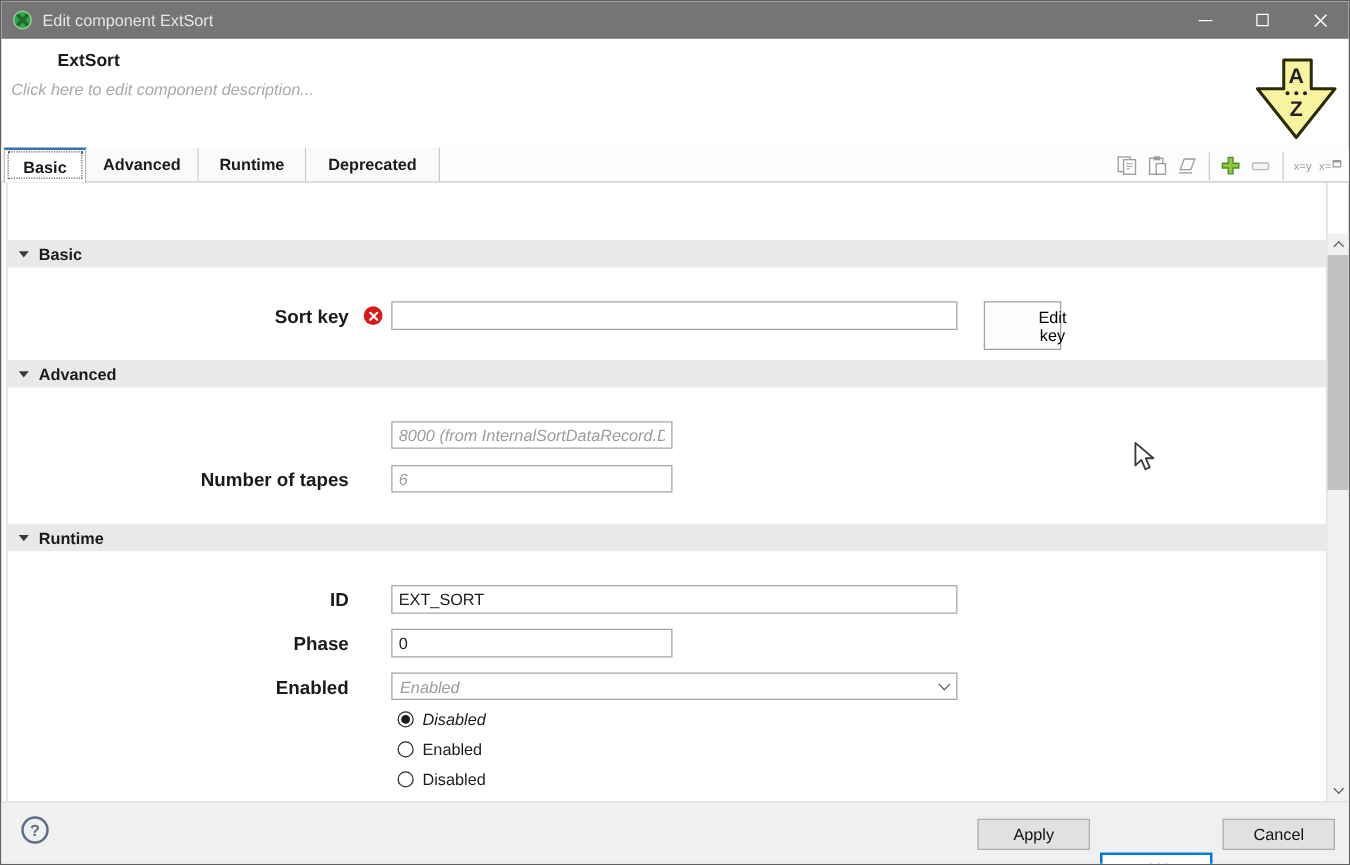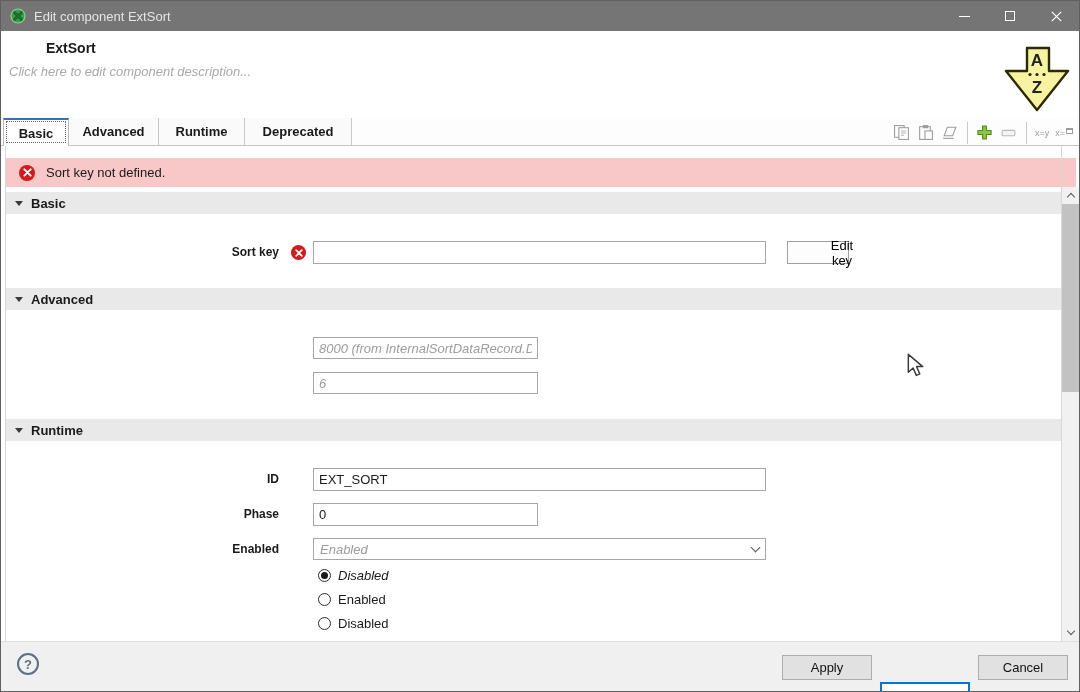--- a/index.html
+++ b/index.html
@@ -43,21 +43,21 @@
   .errcircle { width:16px; height:16px; border-radius:50%; background:#d41a1a;
     display:flex; align-items:center; justify-content:center; flex:none; }
   .banner .errcircle { margin-left:13px; margin-right:11px; }
   
   .edge-l { position:absolute; left:4px;  top:145px; height:495px; border-left:1px solid #d8d8d8; }
   .edge-r { position:absolute; left:1060px; top:145px; height:495px; border-left:1px solid #d8d8d8; }
   .secbar { position:absolute; left:5px; width:1055px; height:22px; background:#e9e9e9;
     display:flex; align-items:center; padding-left:9px; font-weight:bold; gap:8px; }
   .tri { width:0; height:0; border-left:4px solid transparent; border-right:4px solid transparent;
     border-top:5px solid #3a3a3a; }
-  .flabel { position:absolute; width:278px; text-align:right; font-weight:bold; font-size:12px; }
+  .flabel { position:absolute; width:278px; text-align:right; font-weight:bold; font-size:15px; }
   .txt { position:absolute; border:1px solid #a6a6a6; background:#fff; padding:2px 5px;
     font:13px "Liberation Sans", sans-serif; color:#1a1a1a; }
   .txt::placeholder { color:#9c9c9c; font-style:italic; opacity:1; }
   .btn-small { position:absolute; background:#fdfdfd; border:1px solid #a0a0a0; font:13px "Liberation Sans",sans-serif;
     display:flex; align-items:center; justify-content:center; }
   .fakeselect { position:absolute; border:1px solid #a6a6a6; background:#fff; display:flex;
     align-items:center; padding:0 6px; }
   .fakeselect .selval { flex:1; color:#9c9c9c; font-style:italic; }
   .chev { width:7px; height:7px; border-right:1.4px solid #555; border-bottom:1.4px solid #555;
     transform:rotate(45deg); margin-top:-3px; }
@@ -172,50 +172,43 @@
     <div class="tbsep"></div>
     <div class="tbtxt">
         <span>x=y</span>
       </div>
     <div class="tbtxt">
         <span>x=</span>
         <span class="minwin"></span>
       </div>
   </div>
 
-  <div class="banner">
-    <span class="errcircle">
-      <svg width="9" height="9" viewBox="0 0 9 9">
-          <path d="M1.4 1.4 L7.6 7.6 M7.6 1.4 L1.4 7.6" stroke="#fff" stroke-width="2" stroke-linecap="round"></path>
-        </svg>
-    </span>
-    <span>Sort key not defined.</span>
-  </div>
 
   <div class="edge-l"></div>
   <div class="edge-r"></div>
 
   <div class="secbar" style="top:191px">
     <span class="tri"></span>
     <span>Basic</span>
   </div>
   <div class="flabel" style="left:0; top:244px">Sort key</div>
   <span class="errcircle" style="position:absolute; left:290px; top:244px; width:15px; height:15px;">
     <svg width="8" height="8" viewBox="0 0 9 9">
         <path d="M1.4 1.4 L7.6 7.6 M7.6 1.4 L1.4 7.6" stroke="#fff" stroke-width="2" stroke-linecap="round"></path>
       </svg>
   </span>
   <input class="txt" style="left: 312px; top: 240px; width: 453px; height: 23px;" value="">
-  <button class="btn-small" style="left:786px; top:240px; width:62px; height:23px;padding-left:48px;">Edit key</button>
+  <button class="btn-small" style="left:786px; top:240px; width:62px; height:39px;padding-left:48px;">Edit key</button>
 
   <div class="secbar" style="top:287px">
     <span class="tri"></span>
     <span>Advanced</span>
   </div>
   <input class="txt" style="left: 312px; top: 336px; width: 225px; height: 22px;" placeholder="8000 (from InternalSortDataRecord.DEFAU">
+  <div class="flabel" style="left:0; top:375px">Number of tapes</div>
   <input class="txt" style="left: 312px; top: 371px; width: 225px; height: 22px;" placeholder="6">
 
   <div class="secbar" style="top:418px">
     <span class="tri"></span>
     <span>Runtime</span>
   </div>
   <div class="flabel" style="left:0; top:471px">ID</div>
   <input class="txt" style="left: 312px; top: 467px; width: 453px; height: 23px;" value="EXT_SORT">
   <div class="flabel" style="left:0; top:506px">Phase</div>
   <input class="txt" style="left: 312px; top: 502px; width: 225px; height: 23px;" value="0">

